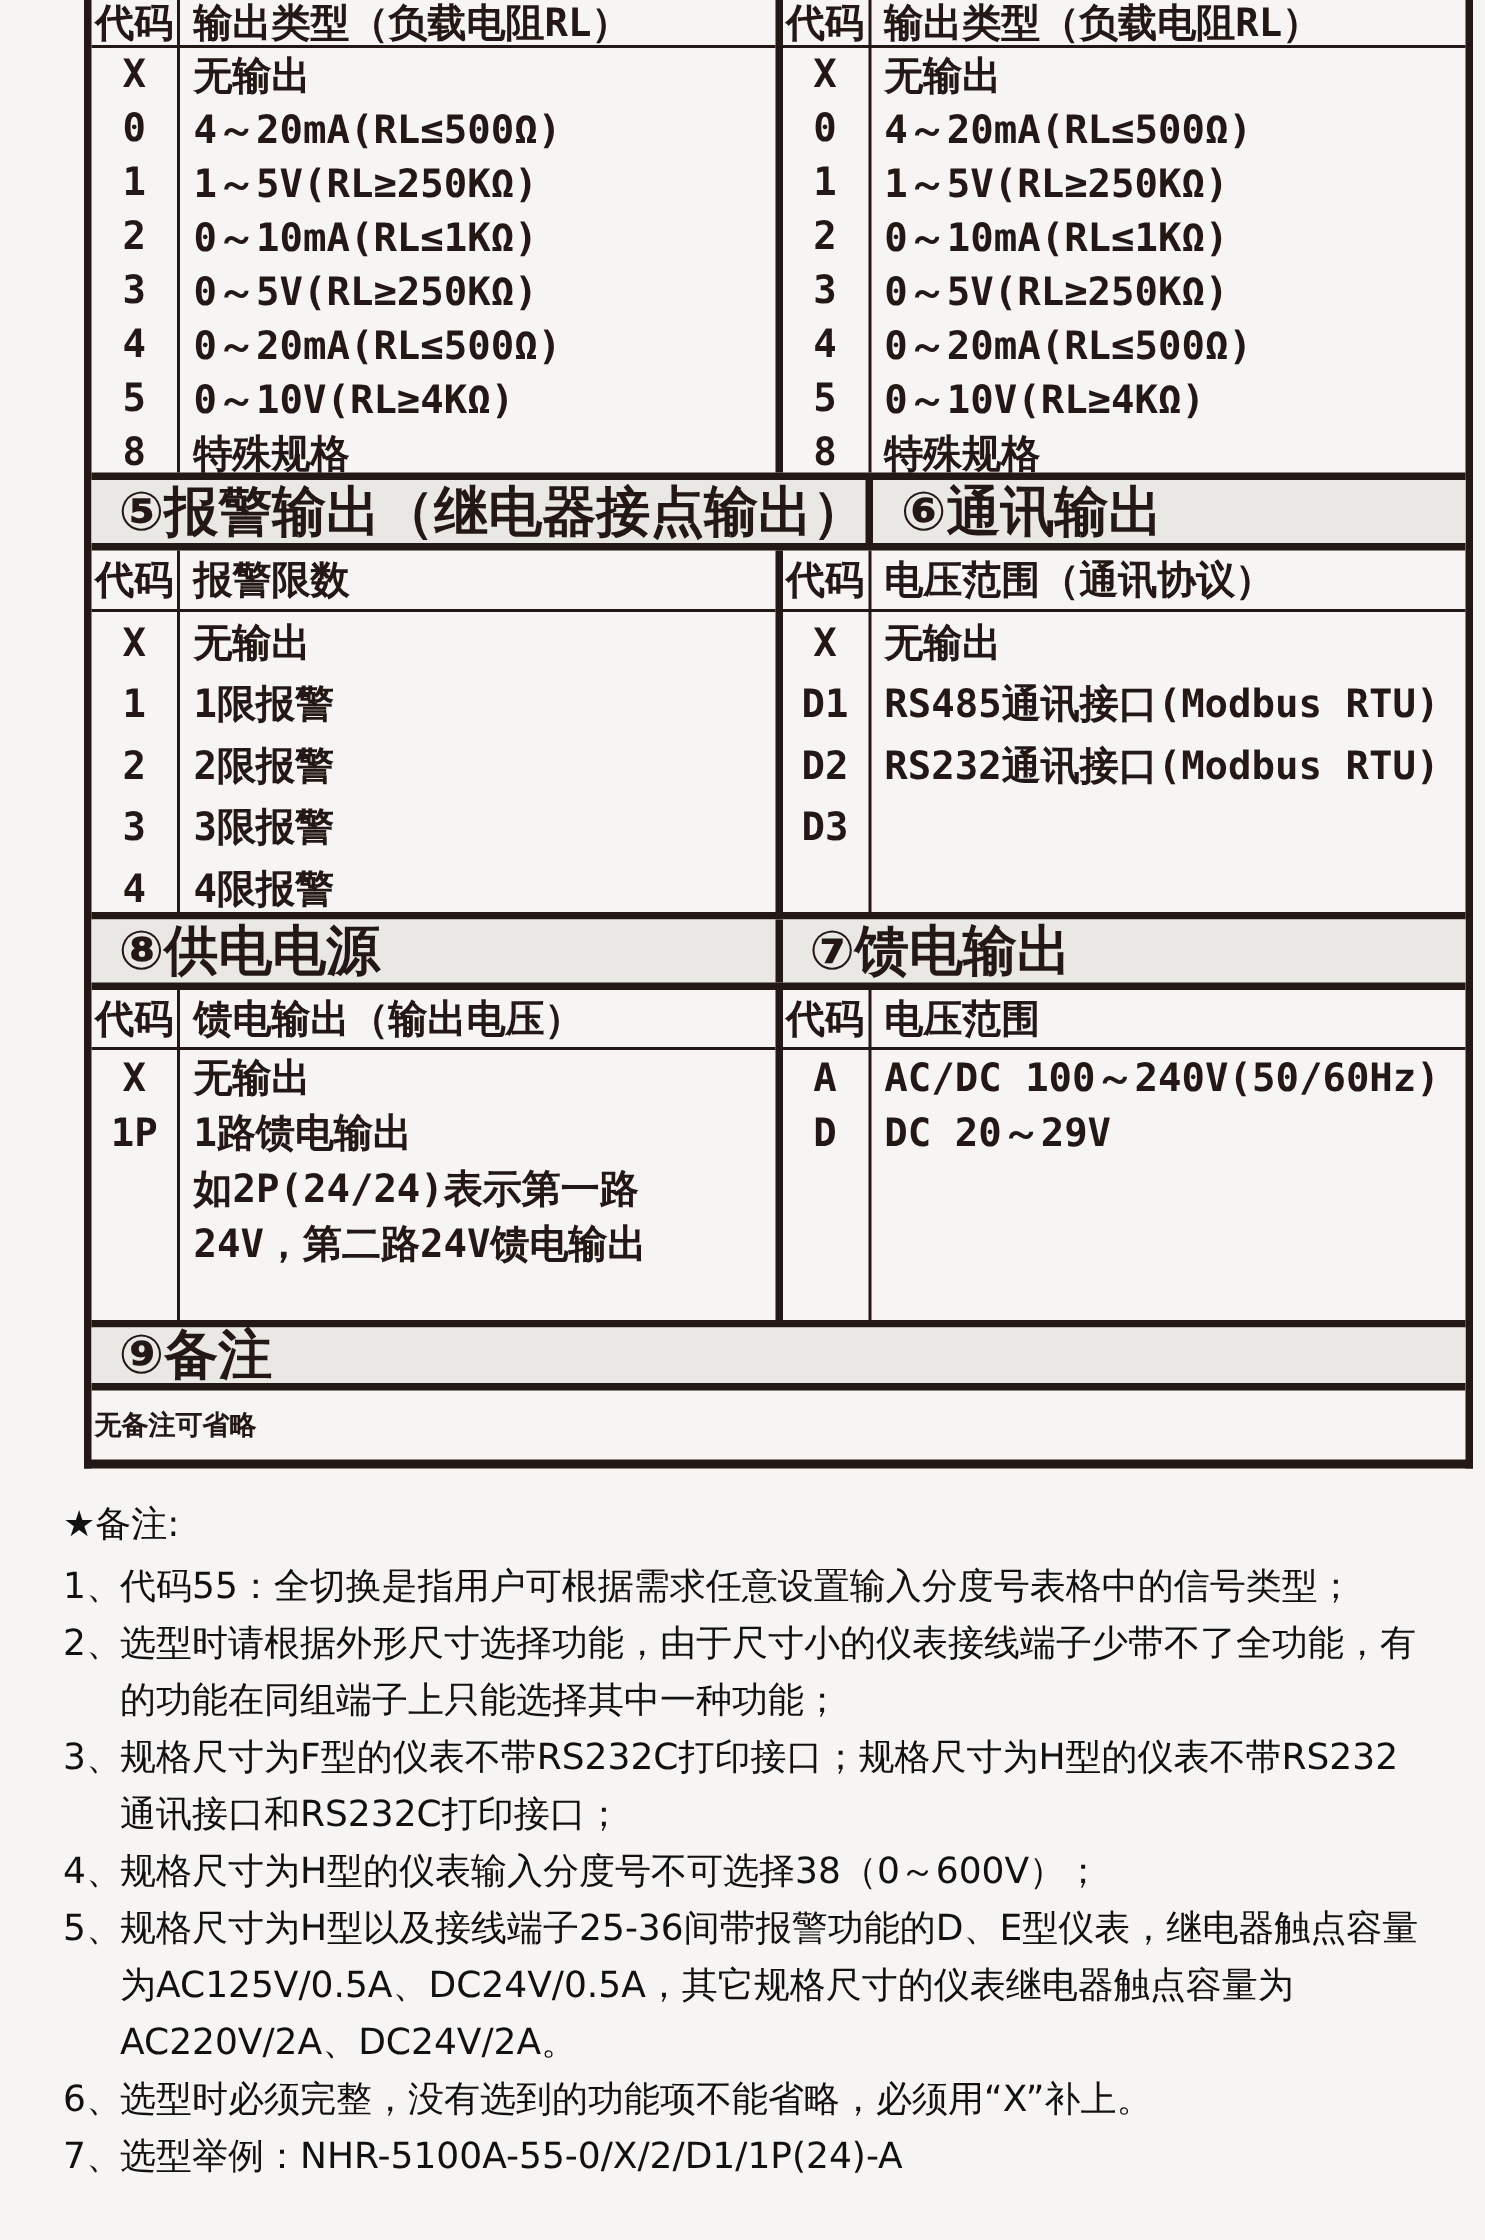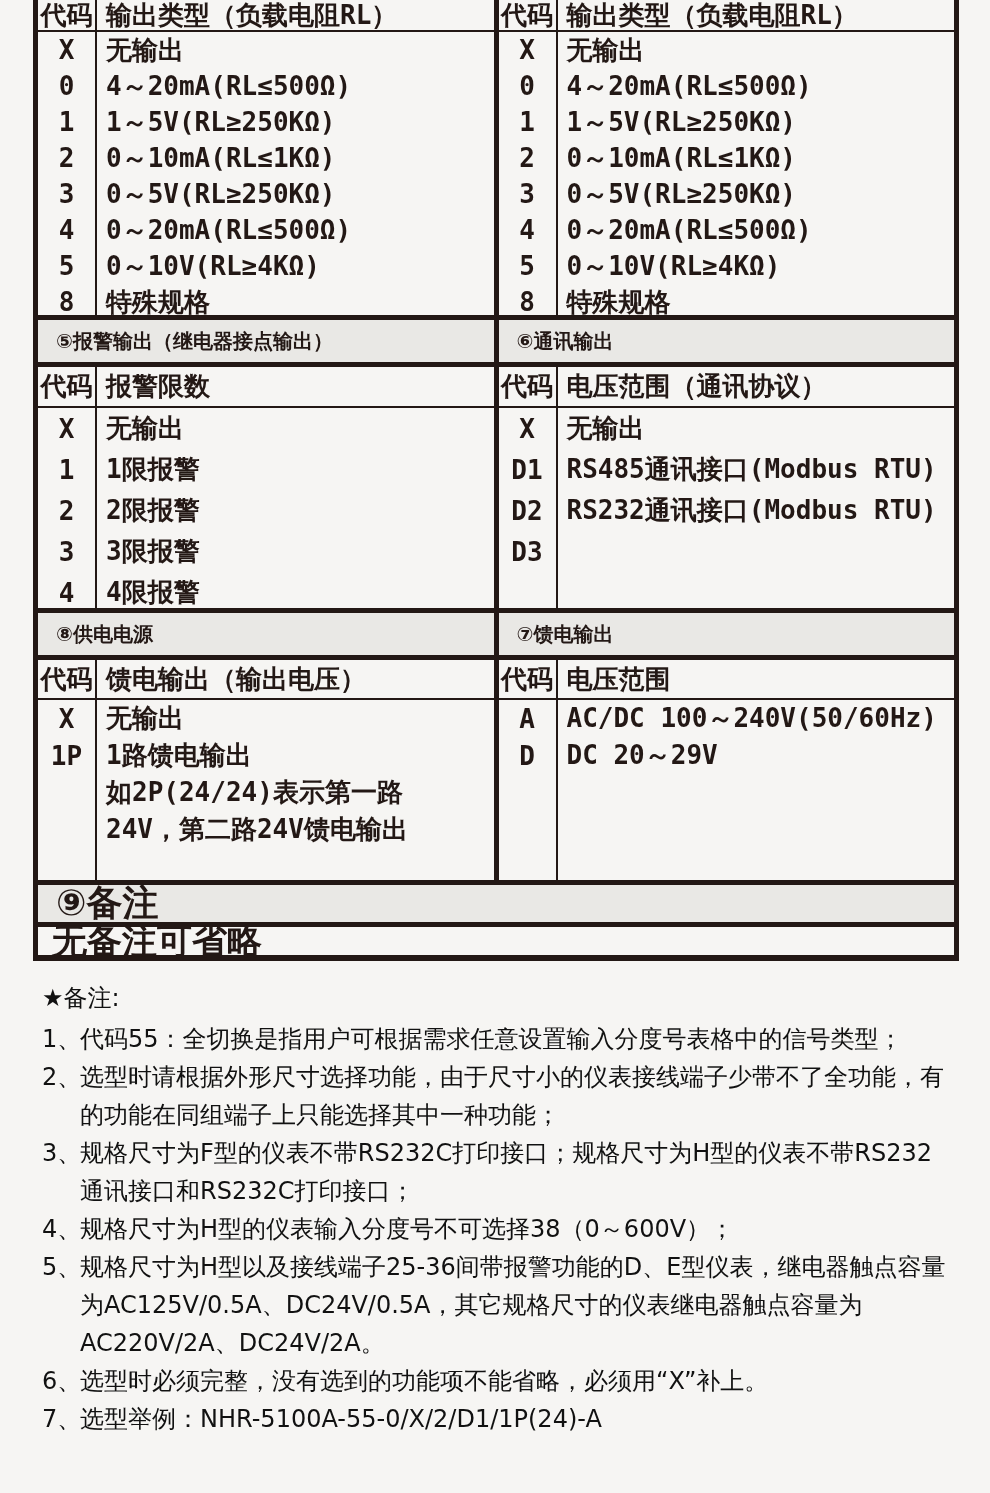--- a/index.html
+++ b/index.html
@@ -11,21 +11,21 @@
   html,body{margin:0;padding:0;}
   body{
     width:990px;height:1493px;
     background:var(--page);
     color:var(--ink);
     font-family:"DejaVu Sans","Liberation Sans",sans-serif;
     overflow:hidden;
   }
   
   .spec{
-    margin-left:33px;
+    margin-left:56px;
     width:926px;
     border-left:5px solid var(--ink);
     border-right:5px solid var(--ink);
     border-bottom:6px solid var(--ink);
     font-family:"DejaVu Sans Mono","DejaVu Sans",monospace;
     font-weight:bold;
     font-size:26px;
   }
   .tworow{display:flex;border-bottom:5px solid var(--ink);}
   .half{flex:1 1 0;position:relative;min-width:0;}
@@ -45,25 +45,25 @@
   .sec1{height:320px;}
   .sec2 .thead{height:41px;}
   .sec2 .trow{height:41px;}
   .sec2{height:246px;}
   .sec3 .thead{height:40px;}
   .sec3 .trow{height:37px;}
   .sec3{height:225px;}
   
   .bandrow{display:flex;border-bottom:5px solid var(--ink);background:var(--band);}
   .band{flex:1 1 0;height:42px;display:flex;align-items:center;padding-left:18px;
-        font-size:20px;white-space:nowrap;}
+        font-size:36px;white-space:nowrap;}
   .band + .band{border-left:5px solid var(--ink);text-align:right;}
   .fullband{height:42px;display:flex;align-items:center;padding-left:18px;
         font-size:36px;background:var(--band);border-bottom:5px solid var(--ink);}
-  .remarkrow{height:28px;display:flex;align-items:center;padding-left:14px;font-size:35px;}
+  .remarkrow{height:46px;display:flex;align-items:center;padding-left:2px;font-size:18px;}
   
   .notes{
     margin:18px 0 16px 42px;
     width:906px;
     font-size:24px;
     line-height:38px;
     color:#111;
   }
   .note-title{margin-bottom:3px;}
   .note-item{display:flex;}

